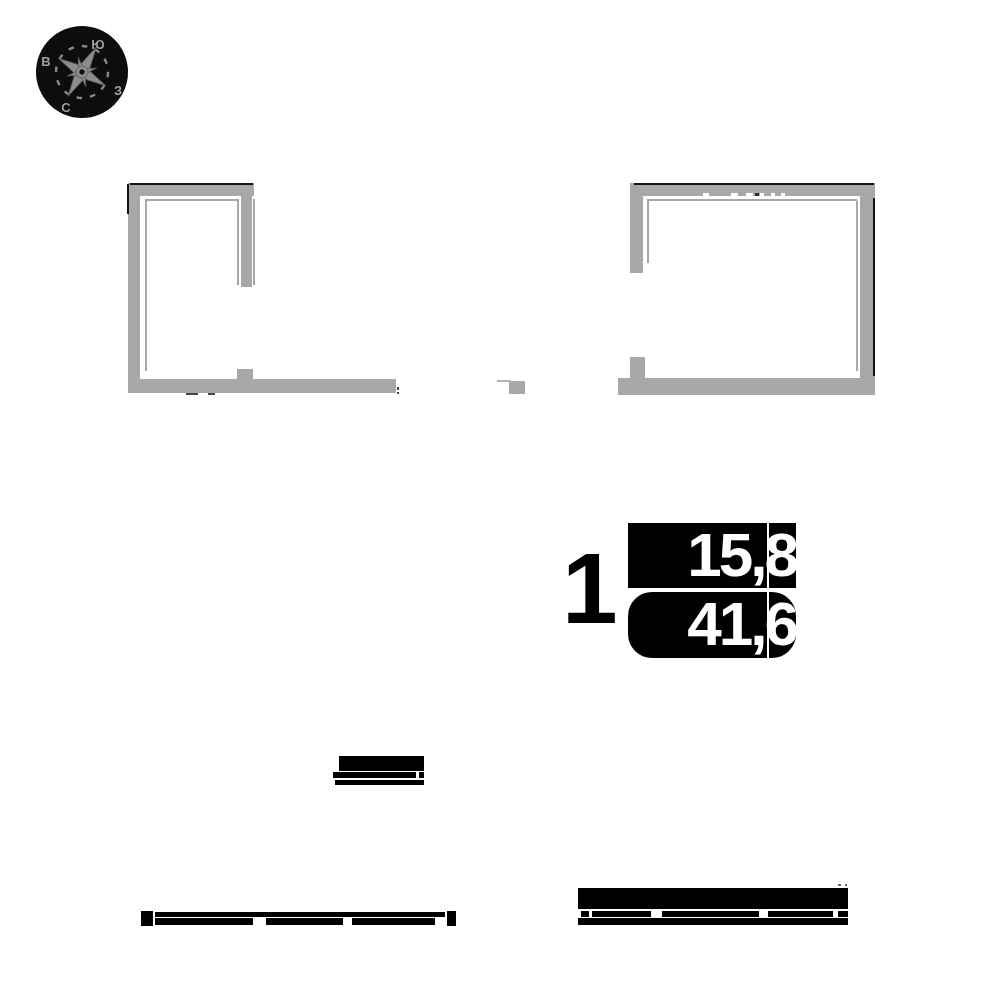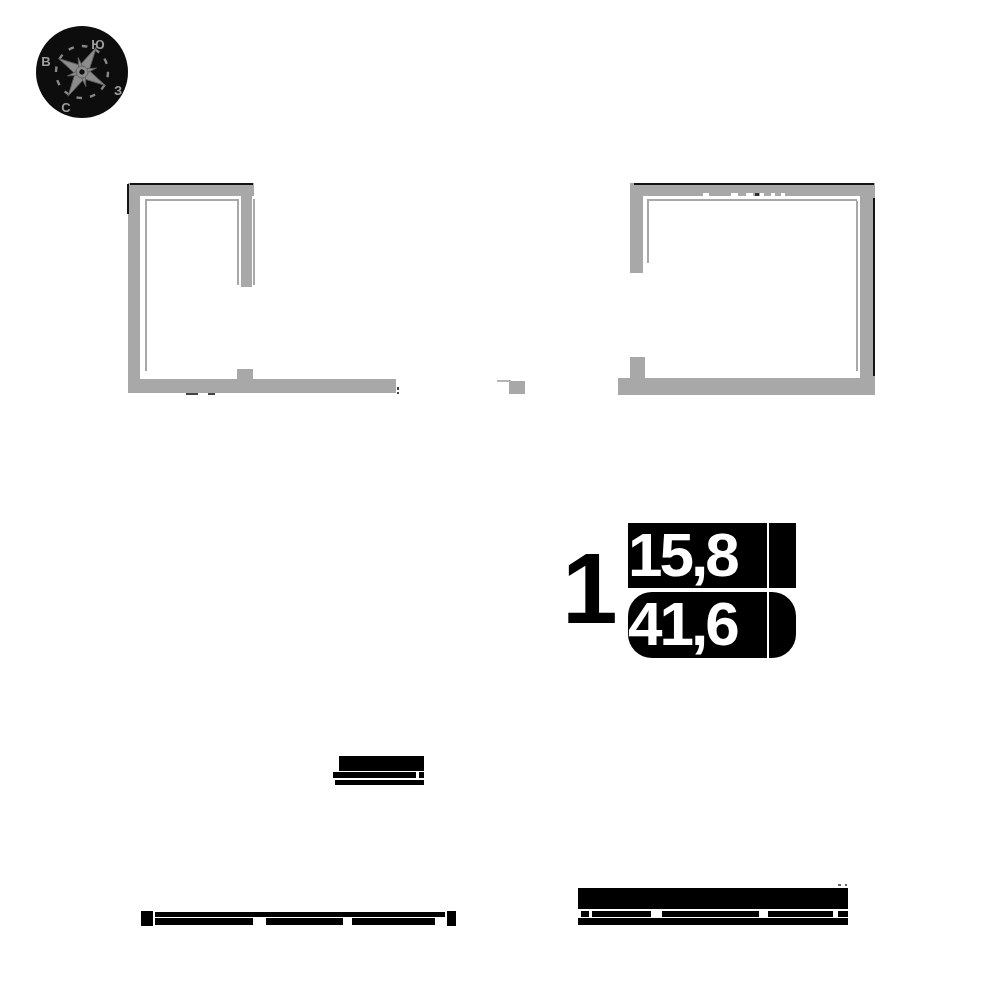--- a/index.html
+++ b/index.html
@@ -48,21 +48,21 @@
   .area-boxes {
     position: absolute;
     left: 68px;
     top: 2px;
     width: 145px;
   }
   .area-box {
     width: 168px;
     background: #000000;
     color: #ffffff;
-    text-align: left;
+    text-align: right;
     font-weight: bold;
     font-size: 62px;
     letter-spacing: -3px;
     overflow: hidden;
   }
   .area-box.top    { height: 65px; line-height: 63px; }
   .area-box.gap    { height: 4px;  background: #ffffff; }
   .area-box.bottom { height: 66px; line-height: 64px; border-radius: 24px; }
   .box-right-line {
     position: absolute;

